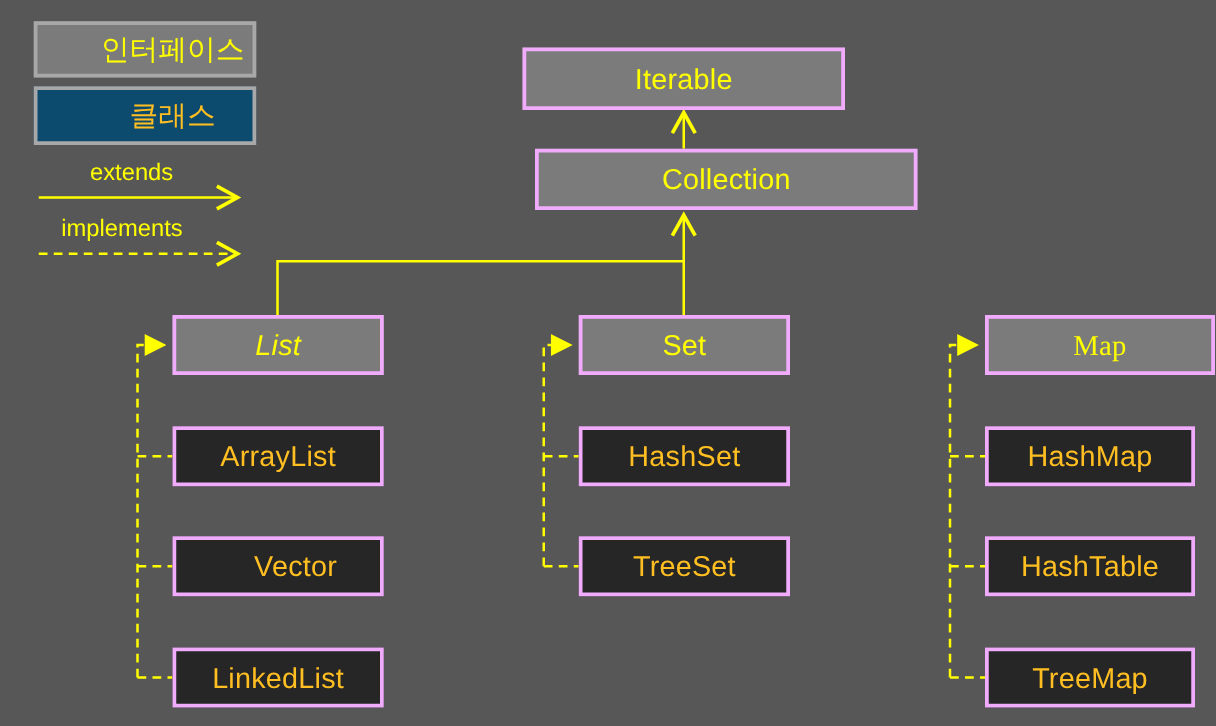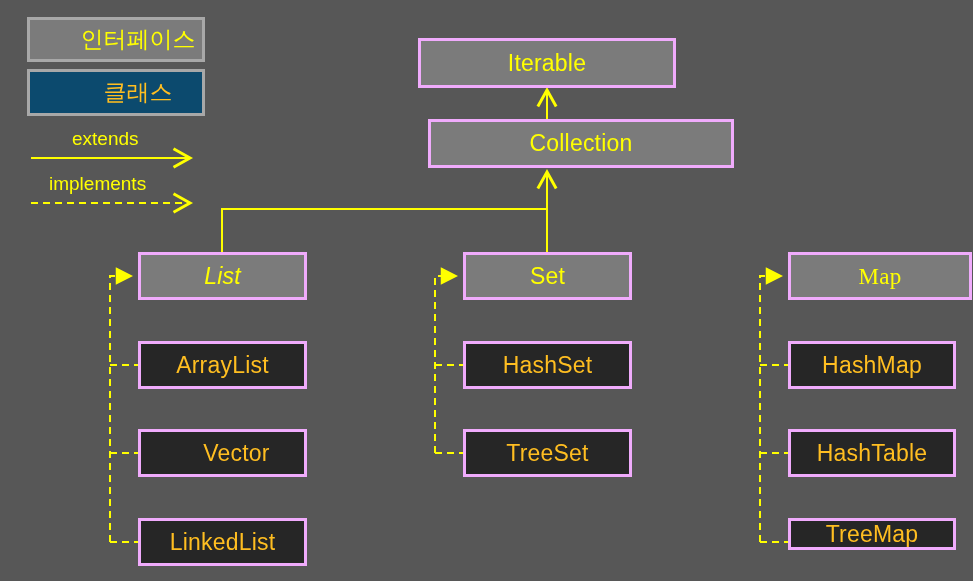--- a/index.html
+++ b/index.html
@@ -171,17 +171,17 @@
   <div class="node klass" style="left:463px; top:429px; width:169px; height:48px;">
     <span>TreeSet</span>
   </div>
 
   <div class="node klass" style="left:788px; top:341px; width:168px; height:48px;">
     <span>HashMap</span>
   </div>
   <div class="node klass" style="left:788px; top:429px; width:168px; height:48px;">
     <span>HashTable</span>
   </div>
-  <div class="node klass" style="left:788px; top:518px; width:168px; height:32px;">
+  <div class="node klass" style="left:788px; top:518px; width:168px; height:48px;">
     <span>TreeMap</span>
   </div>
 
 </div>
 
 </body></html>

